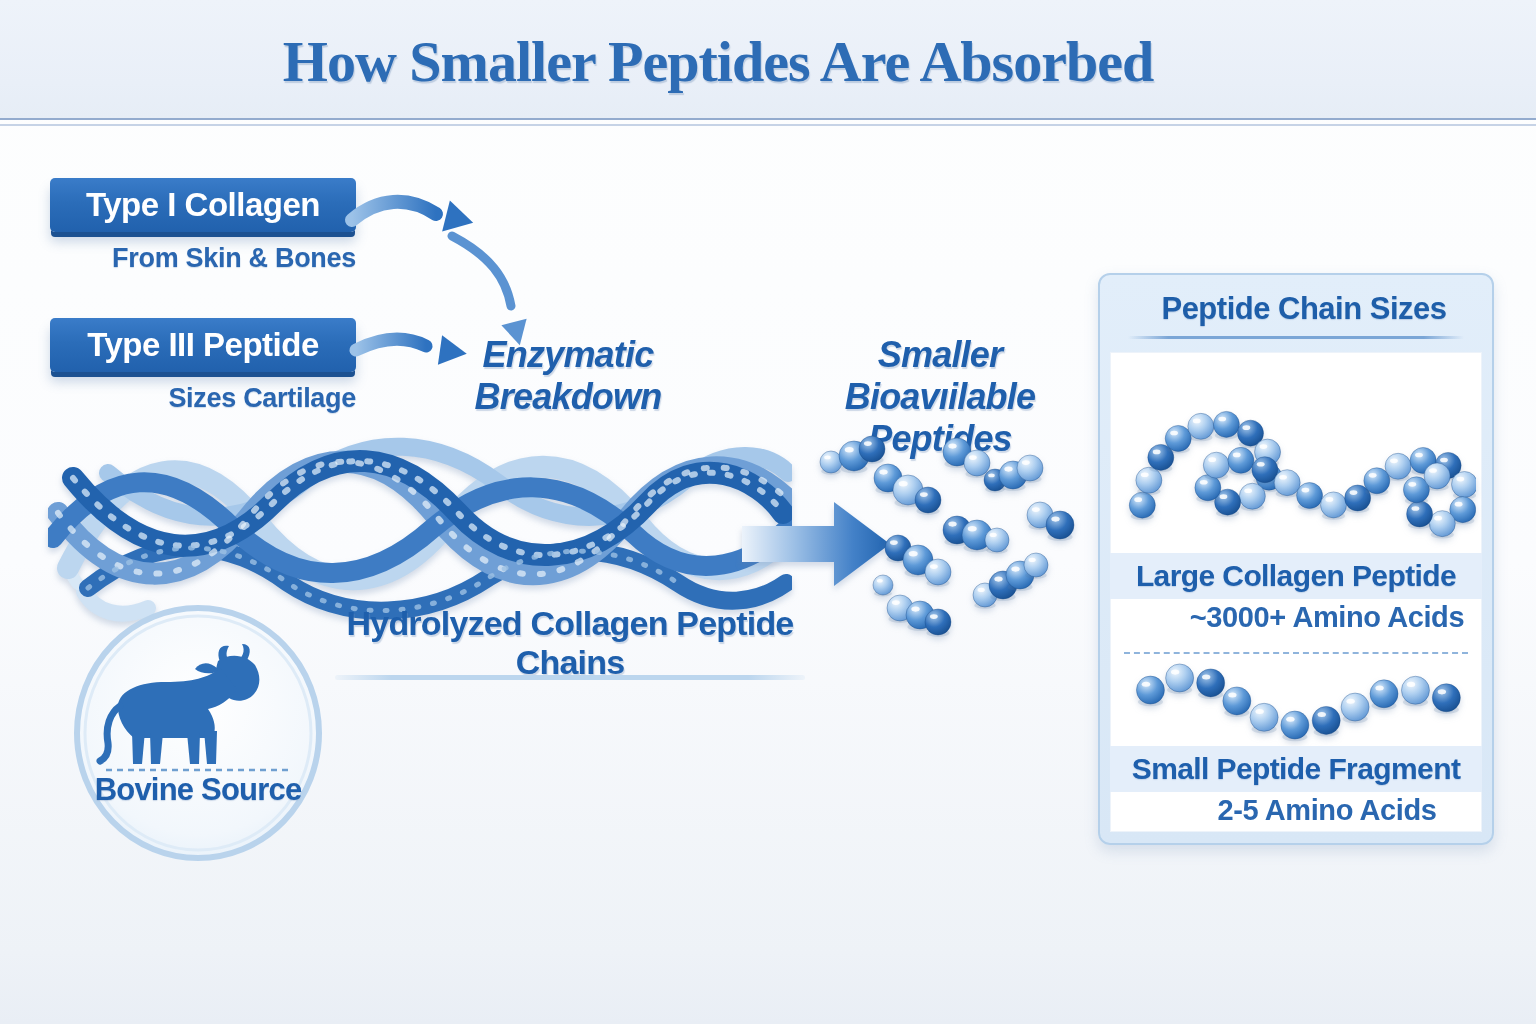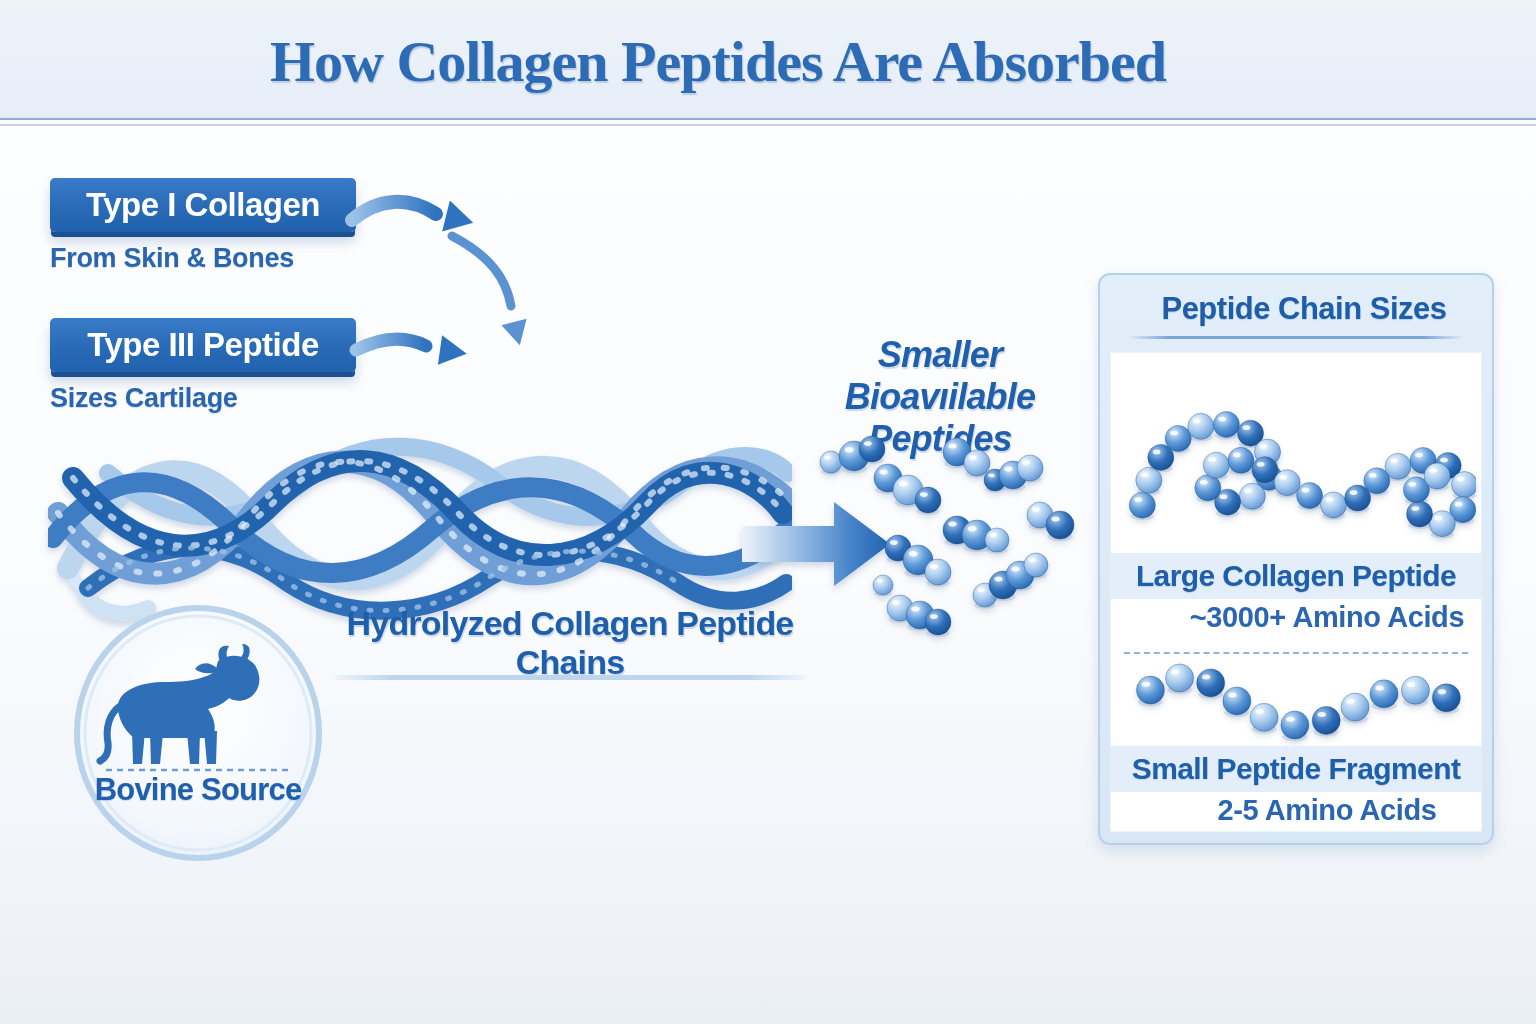--- a/index.html
+++ b/index.html
@@ -20,21 +20,21 @@
   .rule-b{left:0;top:124px;width:1536px;height:2px;background:#c6d3e6;}
 
   
   .type-box{width:306px;height:54px;border-radius:5px;
     background:linear-gradient(180deg,#3a7cc9 0%,#2b6db9 45%,#2161ad 100%);
     box-shadow:0 6px 0 -1px #1c5191, 0 10px 12px rgba(80,120,170,.28);
     color:#ffffff;font-weight:bold;font-size:33px;text-align:center;line-height:54px;
     letter-spacing:-0.5px;}
   .box1{left:50px;top:178px;}
   .box2{left:50px;top:318px;}
-  .box-sub{width:306px;text-align:left;font-size:27px;font-weight:bold;
+  .box-sub{width:306px;text-align:right;font-size:27px;font-weight:bold;
     color:#2a66b0;letter-spacing:-0.3px;text-shadow:0 1px 1px rgba(140,170,205,.4);}
   .sub1{left:50px;top:243px;}
   .sub2{left:50px;top:383px;}
 
   
   .stage-label{text-align:center;font-size:36px;font-weight:bold;font-style:italic;
     color:#1f5fac;line-height:1.16;letter-spacing:-0.8px;
     text-shadow:1px 2px 1px rgba(120,150,190,.35);}
   .enzymatic{left:418px;top:334px;width:300px;}
   .result-label{left:770px;top:334px;width:340px;}
@@ -108,40 +108,41 @@
     </linearGradient>
     <radialGradient id="badge-fill" cx="50%" cy="38%" r="75%">
       <stop offset="0%" stop-color="#ffffff"></stop>
         <stop offset="70%" stop-color="#f2f7fc"></stop>
       <stop offset="100%" stop-color="#dfecf8"></stop>
     </radialGradient>
   </defs>
 </svg>
 
 <div class="abs header-band"></div>
-<div class="abs page-title">How Collagen Peptides Are Absorbed</div>
+<div class="abs page-title">How Smaller Peptides Are Absorbed</div>
 <div class="abs rule-a"></div>
 <div class="abs rule-b"></div>
 
 <div class="abs type-box box1">Type I Collagen</div>
 <div class="abs box-sub sub1">From Skin &amp; Bones</div>
 <div class="abs type-box box2">Type III Peptide</div>
 <div class="abs box-sub sub2">Sizes Cartilage</div>
 
 <svg class="abs" style="left:340px;top:180px;" width="210" height="210" viewBox="0 0 210 210">
   <path d="M 12,40 C 38,18 68,16 96,34" fill="none" stroke="url(#curve-grad)" stroke-width="14" stroke-linecap="round"></path>
   <polygon points="0,-16 28,0 0,16" transform="translate(106,36) rotate(14)" fill="#2e72c0"></polygon>
   <path d="M 112,56 C 150,76 166,98 171,126" fill="none" stroke="#5b93d2" stroke-width="9" stroke-linecap="round"></path>
   <polygon points="0,-13 24,0 0,13" transform="translate(174,142) rotate(76)" fill="#5b93d2"></polygon>
   <path d="M 16,170 C 44,156 66,156 86,166" fill="none" stroke="url(#curve-grad)" stroke-width="13" stroke-linecap="round"></path>
   <polygon points="0,-15 27,0 0,15" transform="translate(100,170) rotate(8)" fill="#2e72c0"></polygon>
 </svg>
 
 <div class="abs stage-label enzymatic">
-  <br>
+  <span>Enzymatic</span><br>
+  <span>Breakdown</span>
 </div>
 <div class="abs stage-label result-label">
   <span>Smaller</span><br>
   <span>Bioavıilable Peptides</span>
 </div>
 
 <svg class="abs soft-shadow" style="left:48px;top:418px;" width="744" height="215" viewBox="0 0 744 215">
   <path d="M 100,190 C 72,202 48,194 36,174" fill="none" stroke="#cfe2f4" stroke-width="16" stroke-linecap="round"></path>
   <path d="M 42,118 C 22,134 16,150 30,166" fill="none" stroke="#d8e8f6" stroke-width="12" stroke-linecap="round"></path>
   <path d="M 20,150 C 80,30 150,30 210,105 C 270,180 340,180 400,105 C 460,30 530,30 590,105 C 640,168 700,160 736,120" fill="none" stroke="#bcd6ef" stroke-width="22" stroke-linecap="round"></path>

